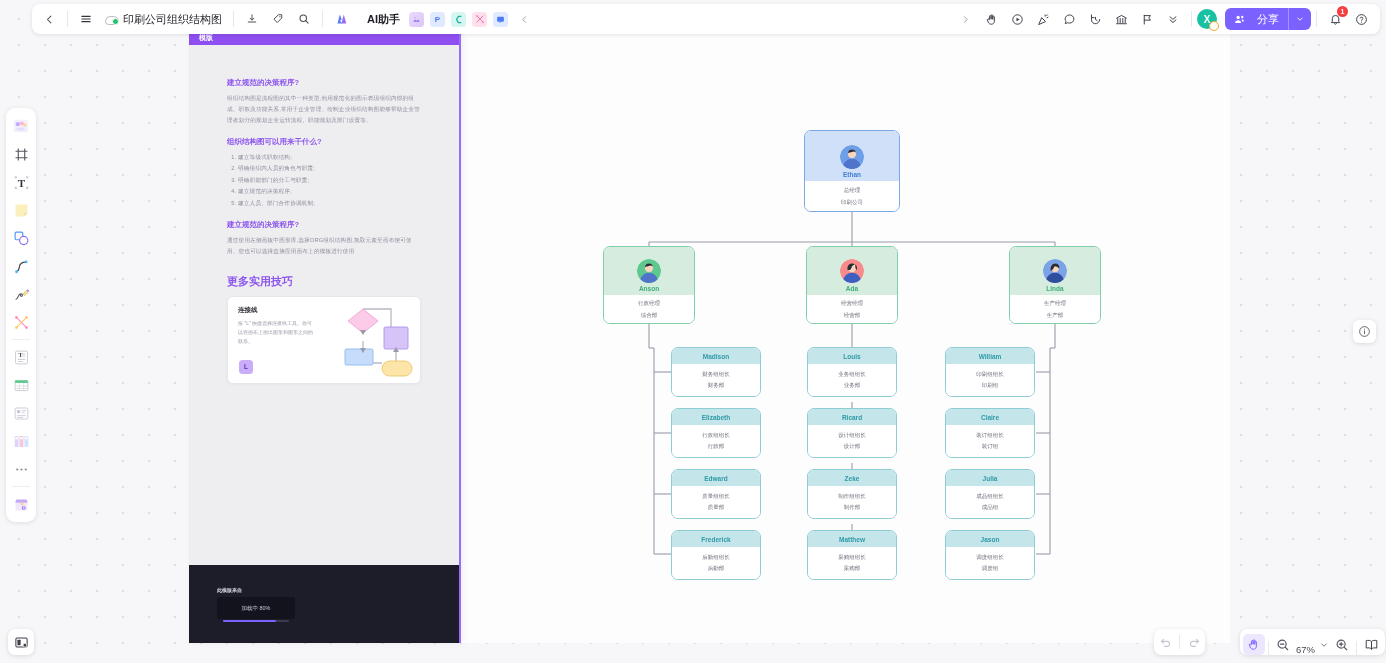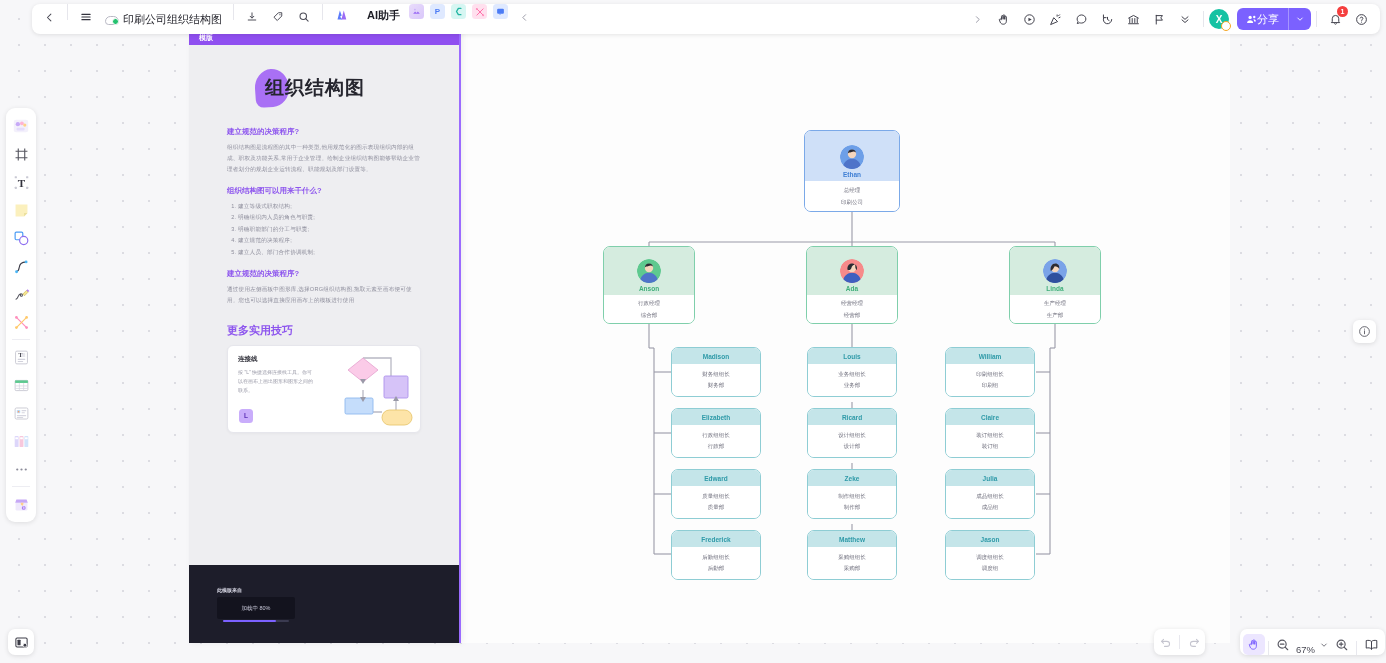--- a/index.html
+++ b/index.html
@@ -20,21 +20,21 @@
     background-position: 6px 6px;
   }
 
   
   .topbar {
     position: absolute; top: 4px; left: 32px; right: 6px; height: 30px;
     background: #ffffff; border-radius: 8px;
     box-shadow: 0 1px 4px rgba(0,0,0,.10);
     display: flex; align-items: center; z-index: 40;
   }
-  .tb-left { display: flex; height: 100%; padding-left: 4px; }
+  .tb-left { display: flex; align-items: center; height: 100%; padding-left: 4px; }
   .tb-right { display: flex; align-items: center; height: 100%; margin-left: auto; padding-right: 6px; }
   .tb-btn {
     width: 26px; height: 26px; display: flex; align-items: center; justify-content: center;
     border-radius: 5px; color: #4a4a55; font-size: 13px; cursor: pointer; flex: 0 0 auto;
   }
   .tb-sep { width: 1px; height: 16px; background: #e6e6ec; margin: 0 5px; }
   .doc-title {
     display: flex; align-items: center; gap: 5px;
     font-size: 11px; color: #1f1f27; padding: 0 6px; white-space: nowrap; cursor: pointer;
   }
@@ -65,21 +65,21 @@
     position:relative; margin-right:8px;
   }
   .avatar-top::after{
     content:""; position:absolute; right:-2px; bottom:-2px; width:8px; height:8px;
     border-radius:50%; border:1.5px solid #f5a623; background:#fff;
   }
   .share-btn {
     display:flex; align-items:center; height:22px; background:#7b61ff; color:#fff;
     border-radius:6px; font-size:11px; cursor:pointer; overflow:hidden;
   }
-  .share-main { display:flex; align-items:center; gap:0; padding:0 9px; height:100%; }
+  .share-main { display:flex; align-items:center; gap:12px; padding:0 9px; height:100%; }
   .share-caret { padding:0 7px; height:100%; display:flex; align-items:center;
                  border-left:1px solid rgba(255,255,255,.33); font-size:8px; }
   .bell-wrap { position:relative; }
   .bell-badge {
     position:absolute; top:0px; right:0px; min-width:11px; height:11px; padding:0 2px;
     background:#f53f3f; color:#fff; border-radius:6px; font-size:7px; line-height:11px;
     text-align:center; font-weight:bold;
   }
 
   
@@ -526,24 +526,20 @@
       <rect x="4.6" y="6.2" width="4.2" height="7.6" rx=".8" fill="#3d3d48"></rect>
       <circle cx="14.6" cy="13.6" r="2.6" fill="#3d3d48" stroke="#fff" stroke-width="1.1"></circle>
     </svg>
   </div>
 
   <div class="docpanel">
     <div class="doc-ribbon">
       <span>模版</span>
     </div>
     <div class="doc-body">
-      <div class="doc-title-wrap">
-        <div class="leaf"></div>
-        <div class="doc-h1">组织结构图</div>
-      </div>
 
       <div class="doc-h2">建立规范的决策程序?</div>
       <div class="doc-p">组织结构图是流程图的其中一种类型,他用规范化的图示表现组织内部的组成、职权及功能关系,常用于企业管理。绘制企业组织结构图能够帮助企业管理者划分的规划企业运转流程、职能规划及部门设置等。</div>
 
       <div class="doc-h2">组织结构图可以用来干什么?</div>
       <ol class="doc-ol">
         <li>建立等级式职权结构;</li>
         <li>明确组织内人员的角色与职责;</li>
         <li>明确职能部门的分工与职责;</li>
         <li>建立规范的决策程序;</li>

